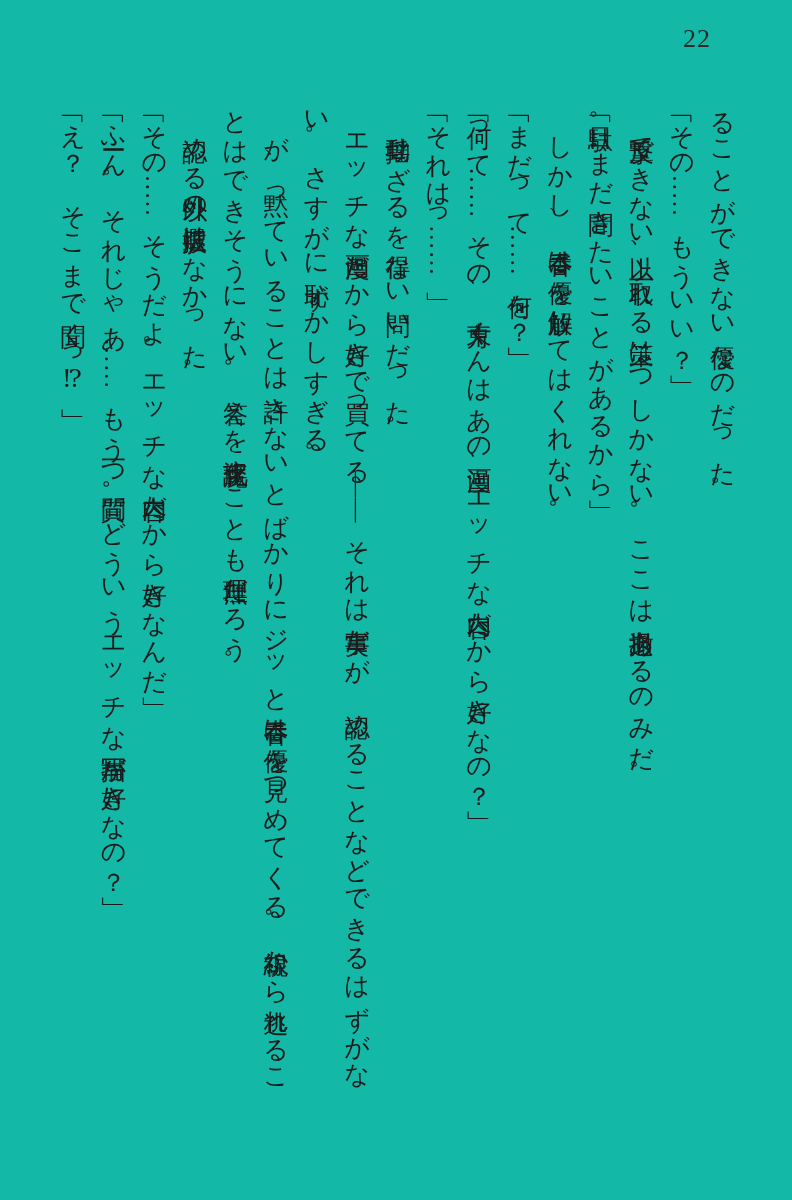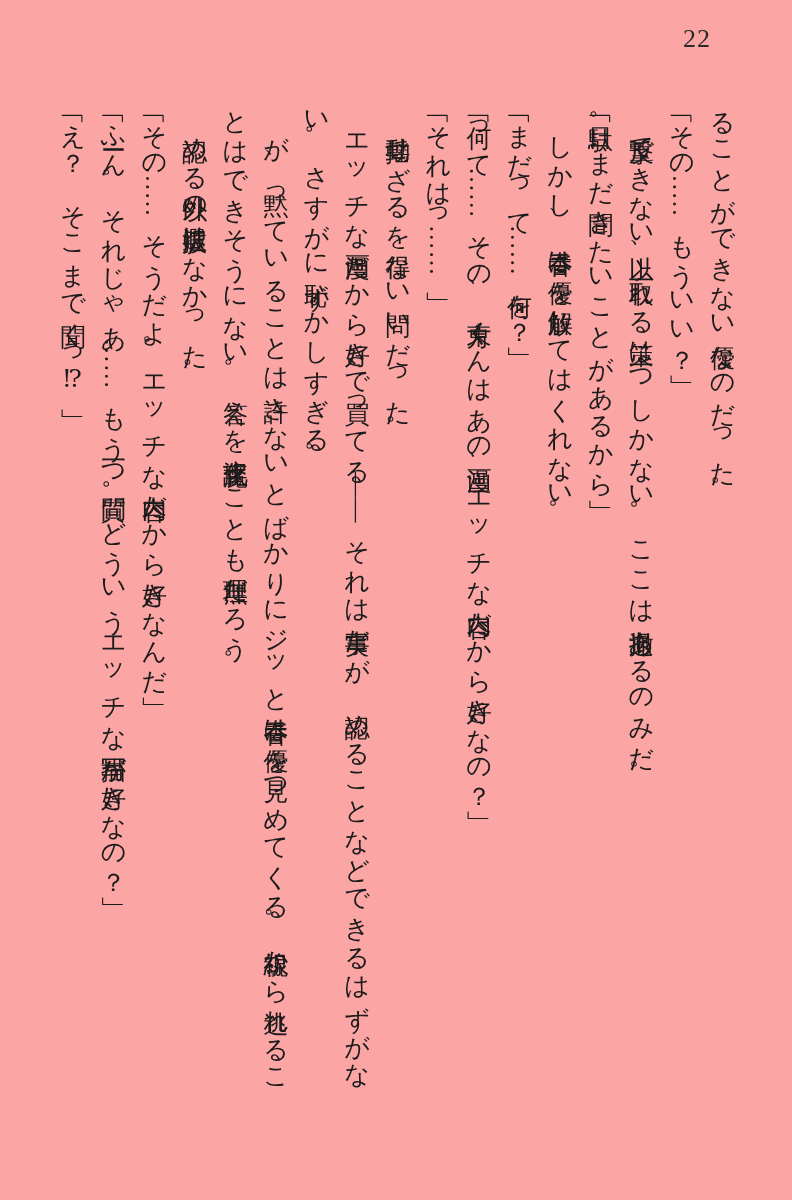--- a/index.html
+++ b/index.html
@@ -10,21 +10,21 @@
     width: 792px;
     height: 1200px;
     background: #fdfdfc;
     overflow: hidden;
     position: relative;
     font-family: "Liberation Serif", "DejaVu Serif", serif;
   }
   .page {
     position: absolute;
     inset: 0;
-    background: #fca5a5;
+    background: #14b8a6;
   }
   .page-number {
     position: absolute;
     top: 24px;
     left: 683px;
     font-size: 26px;
     color: #2a2a2a;
     letter-spacing: 1px;
     font-family: "Liberation Serif", "DejaVu Serif", serif;
   }

